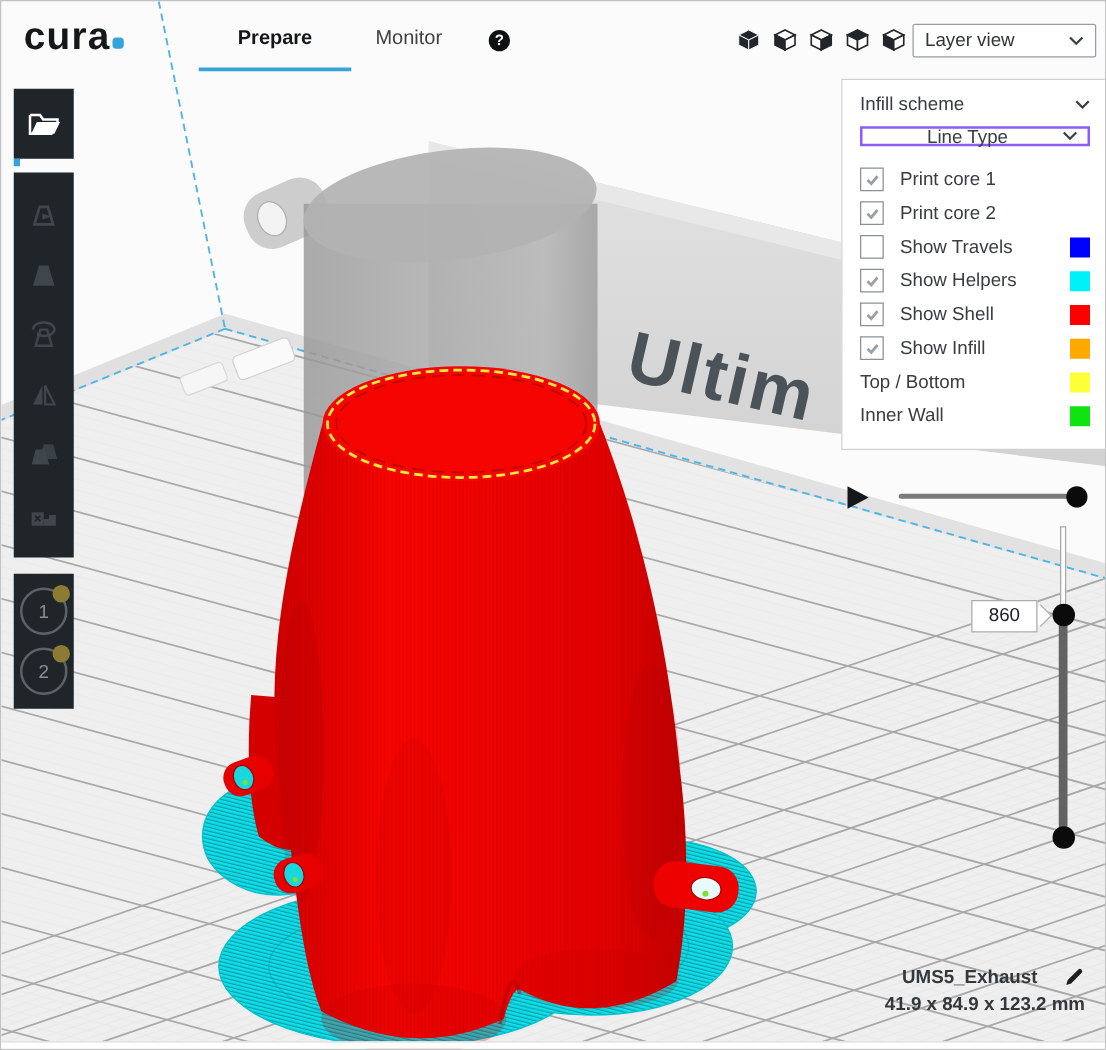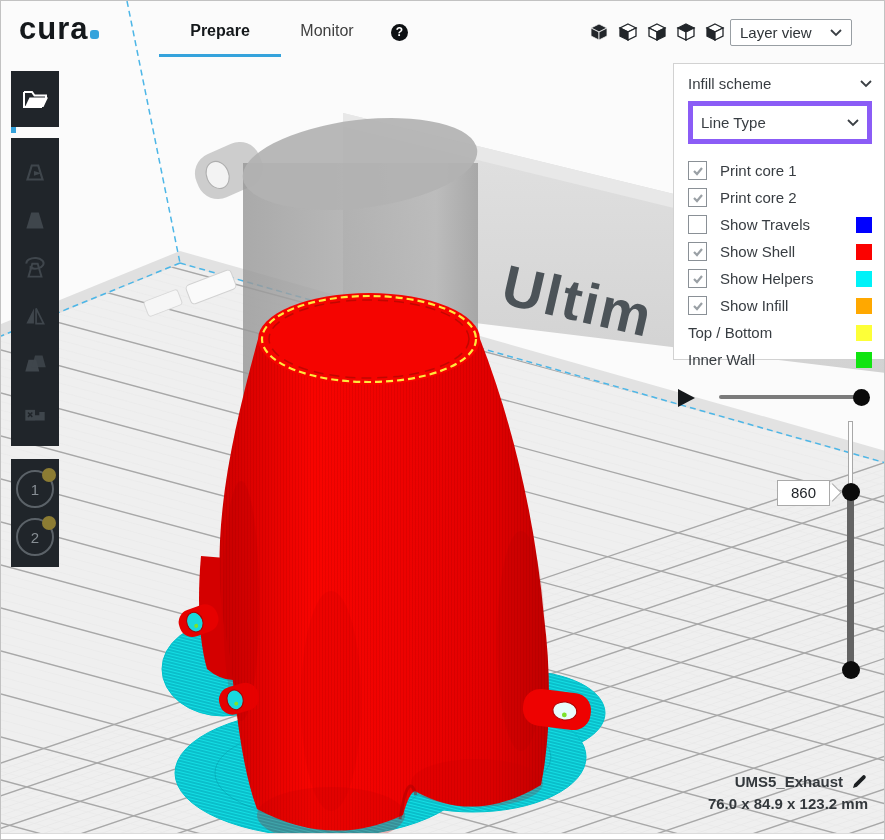--- a/index.html
+++ b/index.html
@@ -20,21 +20,21 @@
   .tab{position:absolute;top:21px;font-size:16px;text-align:center;cursor:pointer;}
   .tab-prepare{left:158px;width:122px;font-weight:bold;color:#14181b;}
   .tab-monitor{left:280px;width:92px;color:#404040;}
   .tab-underline{position:absolute;left:158px;top:53px;width:122px;height:3px;
         background:var(--accent-blue,#35a3dc);}
   .help-badge{position:absolute;left:390px;top:23px;width:17px;height:17px;border-radius:50%;
         background:#0d1013;color:#fff;font-size:12px;font-weight:bold;text-align:center;
         line-height:17px;}
   .view-icons{position:absolute;left:588px;top:21px;display:flex;gap:9px;}
   .view-icon{width:20px;height:20px;cursor:pointer;}
-  .mode-select{position:absolute;left:729px;top:18px;width:122px;height:27px;background:#fff;
+  .mode-select{position:absolute;left:729px;top:18px;width:147px;height:27px;background:#fff;
         border:1px solid #989ea3;border-radius:2px;display:flex;align-items:center;
         padding:0 9px;cursor:pointer;}
   .mode-select span{flex:1;font-size:15px;color:#2f3438;}
   
   .tb-block{position:absolute;left:10px;width:48px;background:#20252a;}
   .tb-open{top:70px;height:56px;display:flex;align-items:center;justify-content:center;cursor:pointer;}
   .tb-accent{position:absolute;left:10px;top:126px;width:5px;height:6px;background:var(--accent-blue,#35a3dc);}
   .tb-tools{top:137px;height:308px;display:flex;flex-direction:column;align-items:center;
         justify-content:space-around;padding:10px 0;}
   .tb-tool{width:28px;height:28px;cursor:pointer;}
@@ -42,22 +42,22 @@
         justify-content:space-around;padding:6px 0;}
   .ext-btn{position:relative;width:38px;height:38px;border:2px solid #5b6268;border-radius:50%;
         color:#878e94;font-size:15px;text-align:center;line-height:35px;cursor:pointer;}
   .ext-dot{position:absolute;right:-4px;top:-4px;width:14px;height:14px;border-radius:50%;
         background:#8c7c33;}
   
   .view-panel{position:absolute;left:672px;top:62px;width:212px;height:297px;background:#fff;
         border:1px solid #d2d2d2;padding:11px 12px 10px 14px;}
   .cs-row{display:flex;align-items:center;justify-content:space-between;cursor:pointer;}
   .cs-row span{font-size:15px;color:#383d42;}
-  .scheme-select{margin-top:9px;height:43px;border:5px solid #8b5cf6;display:flex;
-        align-items:center;padding:0 8px;cursor:pointer;}
+  .scheme-select{margin-top:9px;height:16px;border:2px solid #8b5cf6;display:flex;
+        align-items:center;padding:0 8px;cursor:pointer;text-align:center;}
   .scheme-select span{flex:1;font-size:15px;color:#383d42;}
   .legend{margin-top:13px;}
   .legend-row{display:flex;align-items:center;height:27px;}
   .cb{width:19px;height:19px;border:1px solid #8a9096;background:#fff;margin-right:13px;
         display:flex;align-items:center;justify-content:center;cursor:pointer;flex:none;}
   .cb svg{display:none;}
   .cb.checked svg{display:block;}
   .legend-label{flex:1;font-size:15px;color:#383d42;}
   .swatch{width:16px;height:16px;flex:none;}
   
@@ -74,21 +74,21 @@
   .v-handle{position:absolute;left:841px;width:18px;height:18px;border-radius:50%;
         background:#0b0b0b;cursor:pointer;}
   .v-handle-top{top:482px;}
   .v-handle-bottom{top:660px;}
   .layer-tip{position:absolute;left:776px;top:479px;width:53px;height:26px;background:#fff;
         border:1px solid #a9a9a9;text-align:center;line-height:24px;font-size:15px;color:#1d2125;}
   .layer-tip-arrow{position:absolute;left:825px;top:485px;width:13px;height:13px;background:#fff;
         border-right:1px solid #a9a9a9;border-top:1px solid #a9a9a9;transform:rotate(45deg);}
   
   .model-info{position:absolute;right:16px;top:772px;text-align:right;color:#33383c;}
-  .model-name-row{display:flex;align-items:center;justify-content:flex-end;gap:8px;}
+  .model-name-row{display:flex;align-items:center;justify-content:flex-end;gap:21px;}
   .model-name{font-size:15px;font-weight:bold;}
   .model-dims{margin-top:5px;font-size:15px;font-weight:bold;}
   .bottom-strip{position:absolute;left:0;right:0;bottom:0;height:6px;background:#fff;
         border-top:1px solid #dcdcdc;}
 </style>
 </head>
 <body>
 
 <div class="window">
 
@@ -725,31 +725,31 @@
         </span>
         <span class="legend-label">Show Travels</span>
         <span class="swatch" style="background: rgb(0, 0, 255);"></span>
       </div>
       <div class="legend-row">
         <span class="cb checked">
           <svg width="12" height="12" viewBox="0 0 12 12">
               <path d="M2,6 L5,9 L10,3" stroke="#9aa0a5" stroke-width="2.2" fill="none"></path>
             </svg>
         </span>
-        <span class="legend-label">Show Shell</span>
-        <span class="swatch" style="background: rgb(251, 2, 0);"></span>
+        <span class="legend-label">Show Helpers</span>
+        <span class="swatch" style="background: rgb(0, 242, 248);"></span>
       </div>
       <div class="legend-row">
         <span class="cb checked">
           <svg width="12" height="12" viewBox="0 0 12 12">
               <path d="M2,6 L5,9 L10,3" stroke="#9aa0a5" stroke-width="2.2" fill="none"></path>
             </svg>
         </span>
-        <span class="legend-label">Show Helpers</span>
-        <span class="swatch" style="background: rgb(0, 242, 248);"></span>
+        <span class="legend-label">Show Shell</span>
+        <span class="swatch" style="background: rgb(251, 2, 0);"></span>
       </div>
       <div class="legend-row">
         <span class="cb checked">
           <svg width="12" height="12" viewBox="0 0 12 12">
               <path d="M2,6 L5,9 L10,3" stroke="#9aa0a5" stroke-width="2.2" fill="none"></path>
             </svg>
         </span>
         <span class="legend-label">Show Infill</span>
         <span class="swatch" style="background: rgb(255, 168, 0);"></span>
       </div>
@@ -775,17 +775,17 @@
   <div class="layer-tip-arrow"></div>
   <div class="layer-tip">860</div>
 
   <div class="model-info">
     <div class="model-name-row">
       <span class="model-name">UMS5_Exhaust</span>
       <svg width="17" height="17" viewBox="0 0 17 17">
         <path d="M2,15 L3.2,11 L11.5,2.7 A1.7,1.7 0 0 1 14.2,5.4 L5.9,13.7 Z" fill="#1c1f22"></path>
       </svg>
     </div>
-    <div class="model-dims">76.0 x 84.9 x 123.2 mm</div>
+    <div class="model-dims">41.9 x 84.9 x 123.2 mm</div>
   </div>
 
   <div class="bottom-strip"></div>
 </div>
 
 </body></html>

